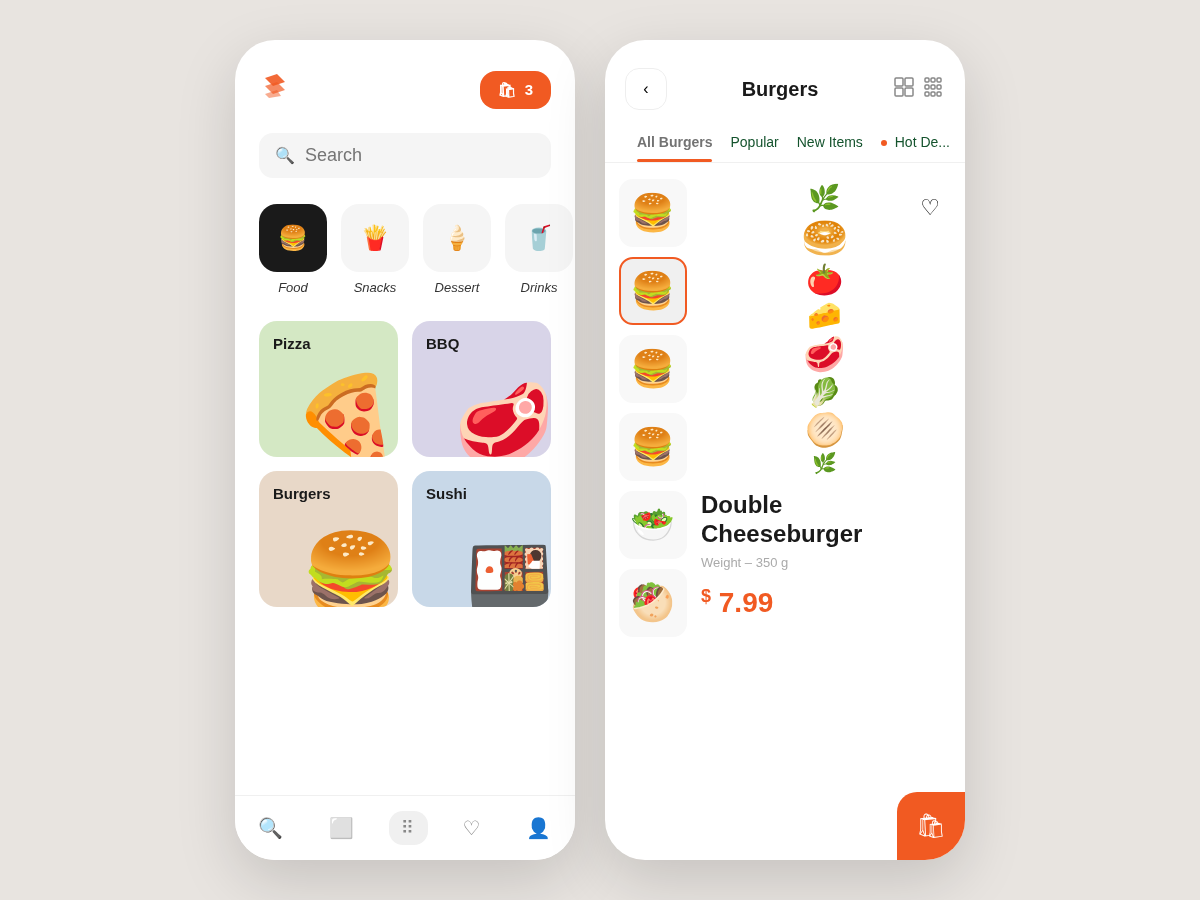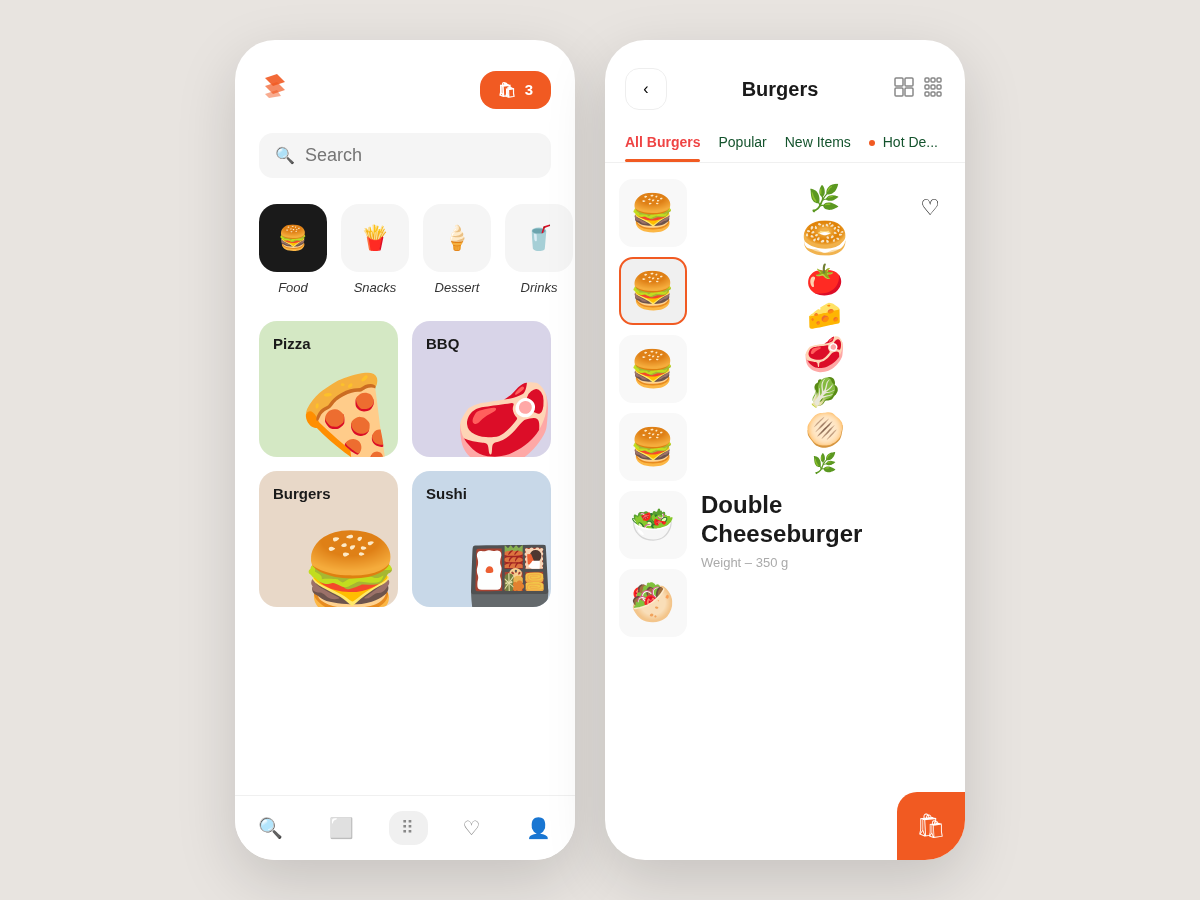--- a/index.html
+++ b/index.html
@@ -265,22 +265,23 @@
     .tab {
       padding: 8px 0 12px;
       font-size: 14px;
       color: #14532d;
       cursor: pointer;
       position: relative;
       white-space: nowrap;
     }
 
     .tab.active {
-      color: #ef4444;
+      color: #737373;
       font-weight: 700;
+      margin-left: 12px;
     }
 
     .tab.active::after {
       content: '';
       position: absolute;
       bottom: 0;
       left: 0;
       right: 0;
       height: 3px;
       background: #f15a22;
@@ -579,20 +580,24 @@
           <span style="font-size:34px;">🥩</span>
           <span style="font-size:28px;">🥬</span>
           <span style="font-size:32px;">🫓</span>
           <span style="font-size:20px;">🌿</span>
         </div>
       </div>
 
       <div class="product-info">
         <div class="product-name">Double Cheeseburger</div>
         <div class="product-weight">Weight – 350 g</div>
+        <div class="product-price">
+          <span class="currency">$</span>
+          <span>7.99</span>
+        </div>
       </div>
     </div>
 
     <div class="cart-fab">
       <span>🛍</span>
     </div>
   </div>
 </div>
 
 </body></html>

